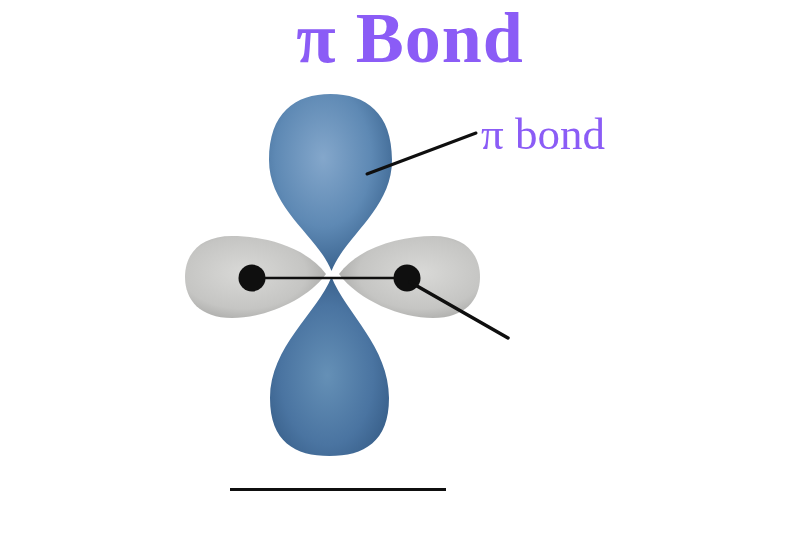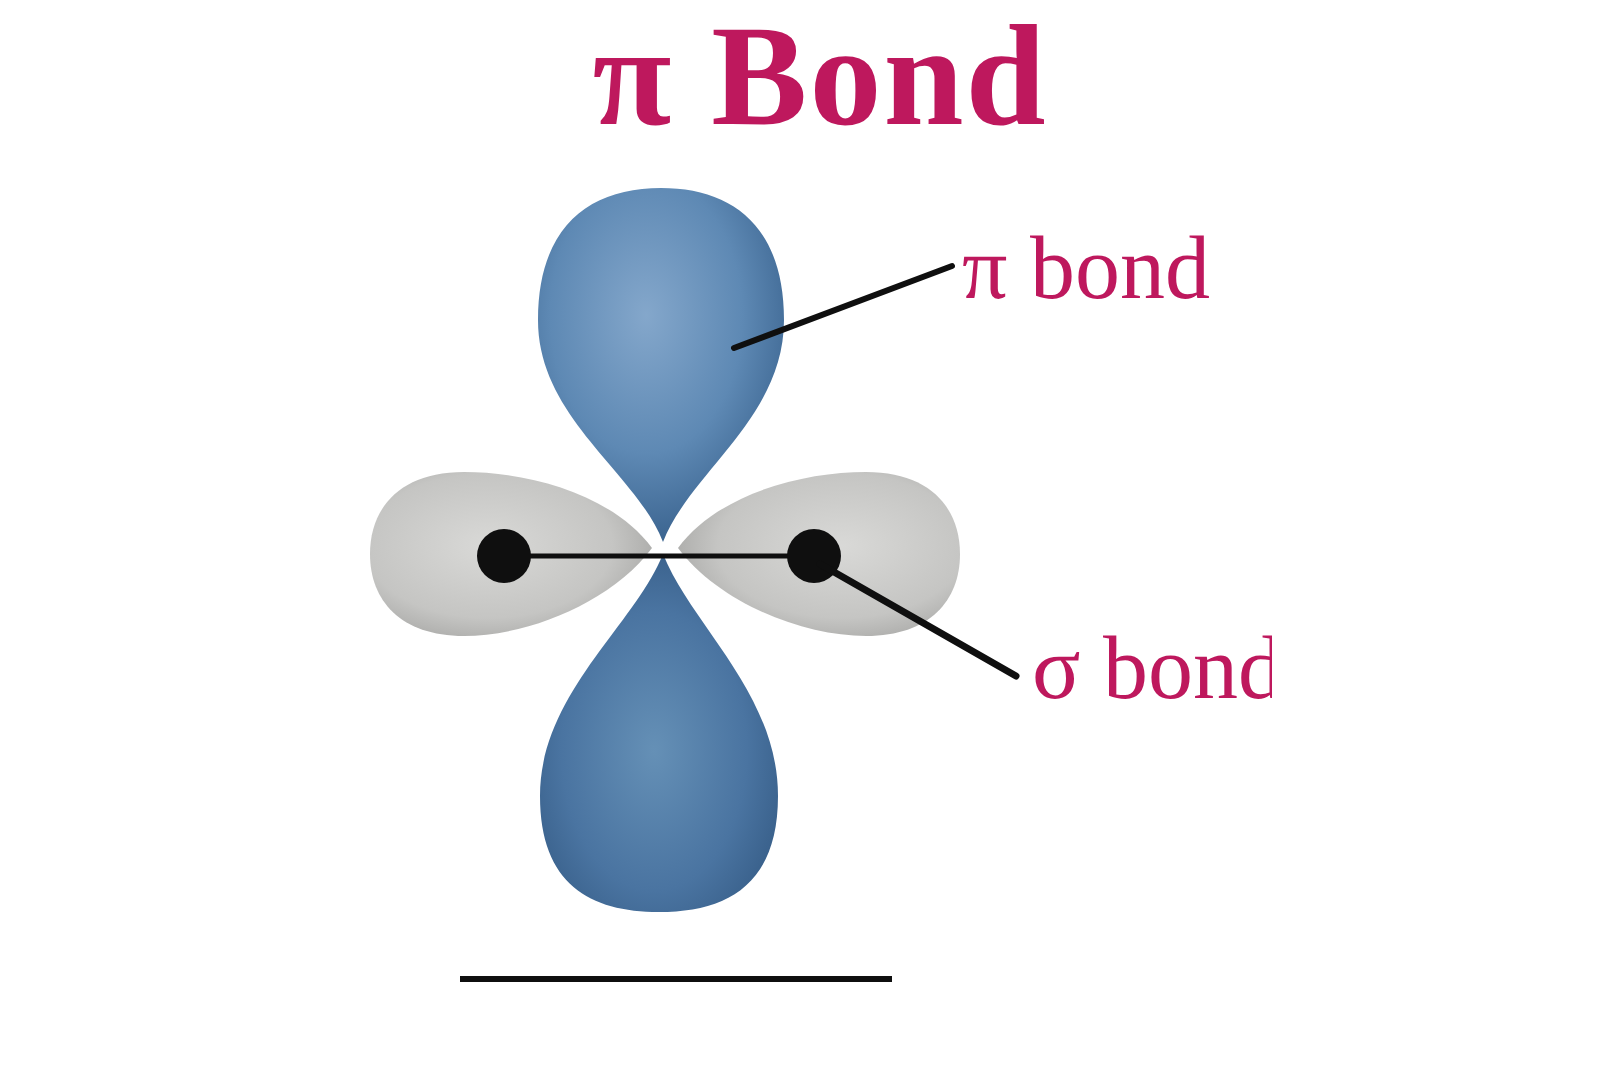--- a/index.html
+++ b/index.html
@@ -7,21 +7,21 @@
     padding: 0;
     background: #ffffff;
   }
   .stage {
     position: relative;
     width: 636px;
     height: 533px;
     background: #ffffff;
     overflow: hidden;
     font-family: "Liberation Serif", "DejaVu Serif", serif;
-    color: #be185d;
+    color: #8b5cf6;
   }
   .diagram-svg {
     position: absolute;
     left: 0;
     top: 0;
     width: 800px;
     height: 533px;
   }
   .page-title {
     position: absolute;
@@ -108,15 +108,14 @@
 
     <line x1="367" y1="174" x2="476" y2="133" stroke-width="3" stroke-linecap="round" stroke="#0f0f0f"></line>
 
     <line x1="410" y1="282" x2="508" y2="338" stroke-width="3.5" stroke-linecap="round" stroke="#0f0f0f"></line>
 
     <line x1="230" y1="489.5" x2="446" y2="489.5" stroke-width="3" stroke="#0f0f0f"></line>
   </svg>
 
   <div class="callout-label pi">π bond</div>
 
-  <div class="callout-label sigma">σ bond</div>
 
 </div>
 
 </body></html>

